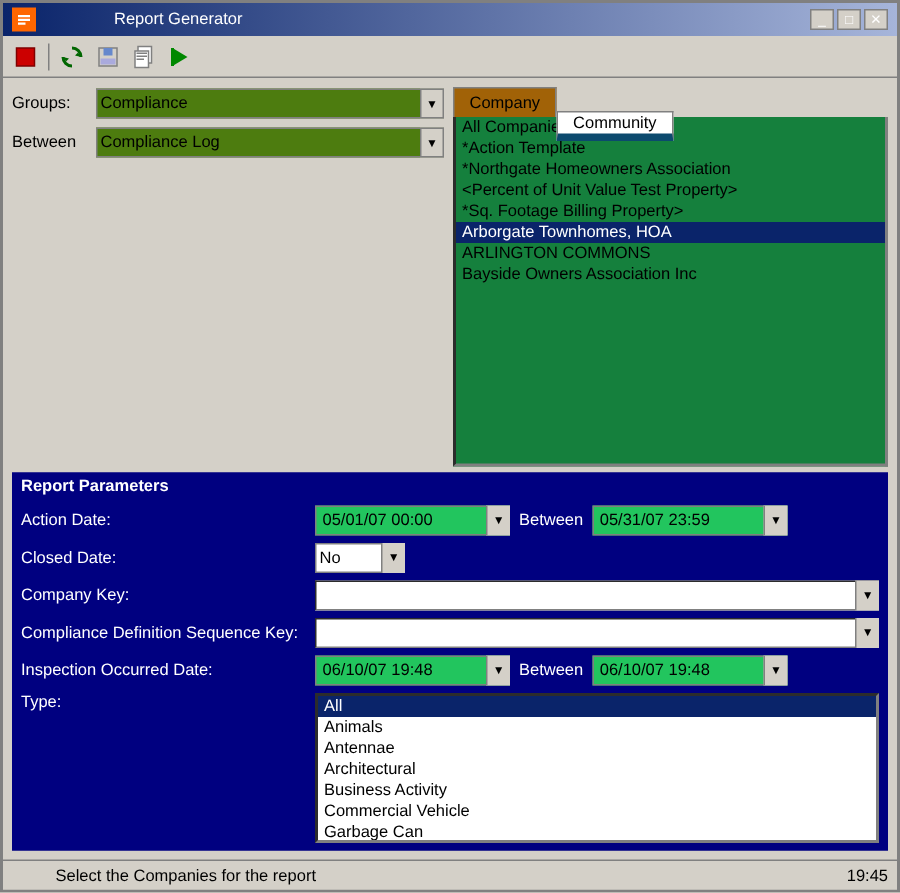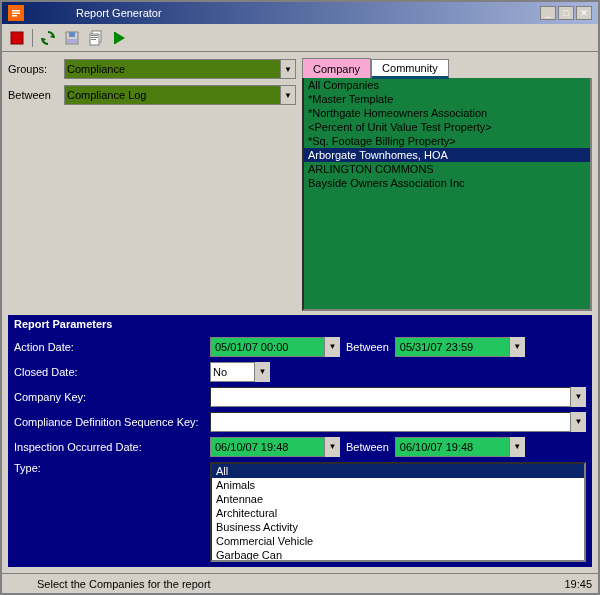--- a/index.html
+++ b/index.html
@@ -157,34 +157,34 @@
       width: 290px;
       flex-shrink: 0;
     }
     .tabs {
       display: flex;
       gap: 0;
     }
     .tab {
       padding: 2px 10px;
       border: 1px solid #808080;
-      background: #f9a8d4;
+      background: #a16207;
       cursor: pointer;
       font-size: 11px;
       border-bottom: none;
       height: 20px;
       display: flex;
       align-items: center;
     }
     .tab.active {
       background: white;
-      border-bottom: 3px solid #0c4a6e;
+      border-bottom: 5px solid #0c4a6e;
       z-index: 1;
       position: relative;
-      top: 1px;
+      top: 16px;
     }
     .company-list-container {
       border: 2px inset #808080;
       background: #15803d;
       flex: 1;
       overflow-y: auto;
       overflow-x: hidden;
     }
     .company-list {
       list-style: none;
@@ -426,21 +426,21 @@
           <div class="tab">
             <span>Company</span>
           </div>
           <div class="tab active">
             <span>Community</span>
           </div>
         </div>
         <div class="company-list-container" style="border-top: none; height: 100px;">
           <ul class="company-list">
             <li class="company-item">All Companies</li>
-            <li class="company-item">*Master Template</li>
+            <li class="company-item">*Action Template</li>
             <li class="company-item">*Northgate Homeowners Association</li>
             <li class="company-item">&lt;Percent of Unit Value Test Property&gt;</li>
             <li class="company-item">*Sq. Footage Billing Property&gt;</li>
             <li class="company-item selected">Arborgate Townhomes, HOA</li>
             <li class="company-item">ARLINGTON COMMONS</li>
             <li class="company-item">Bayside Owners Association Inc</li>
           </ul>
         </div>
       </div>
     </div>

